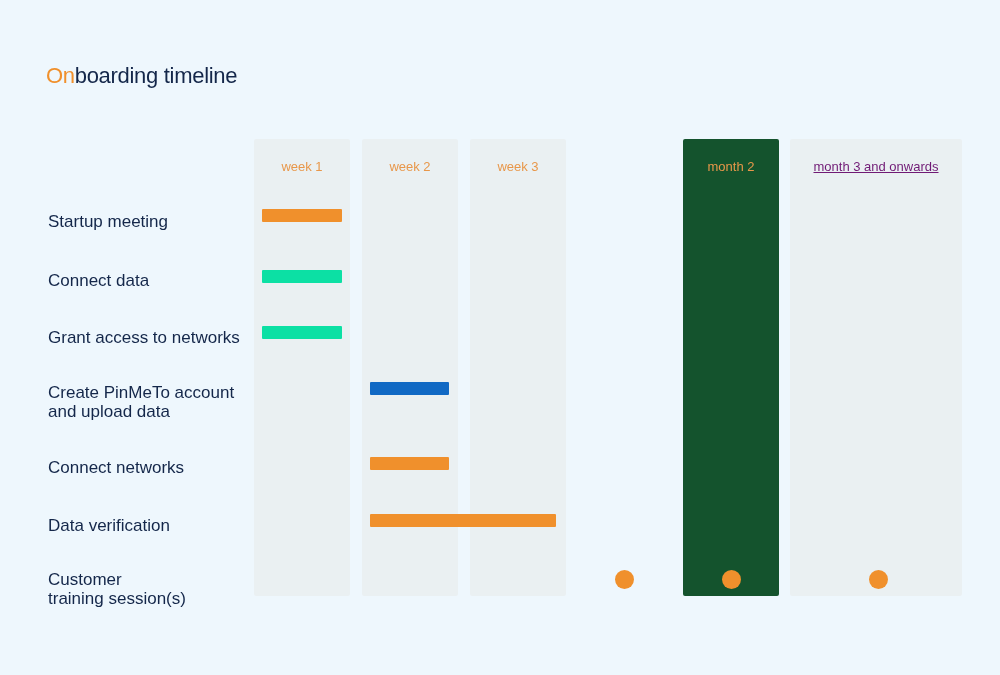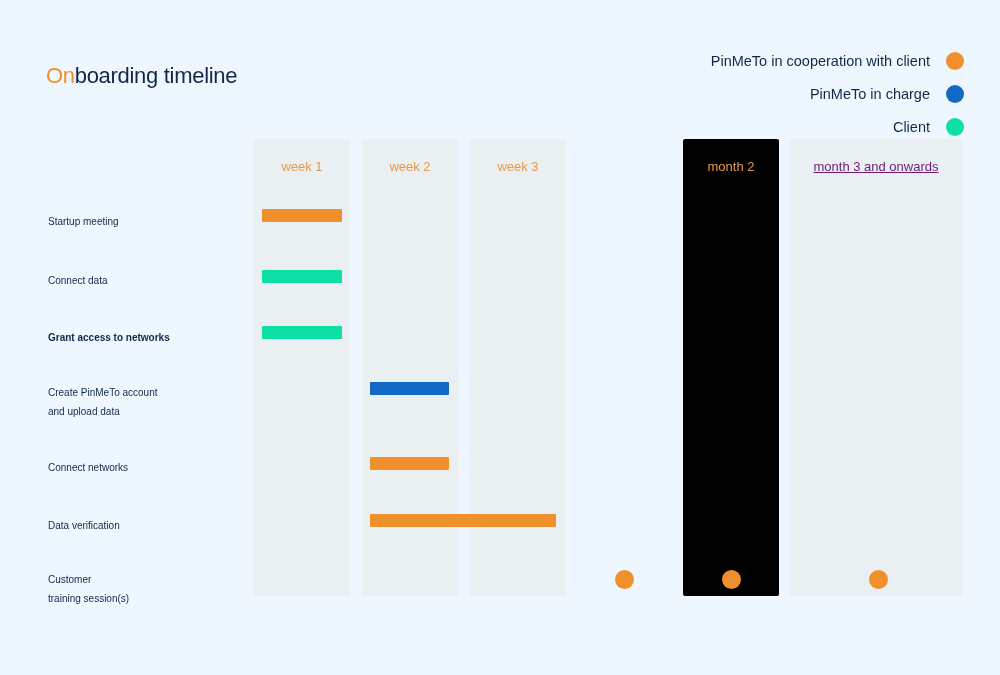--- a/index.html
+++ b/index.html
@@ -82,21 +82,21 @@
     font-size: 13px;
     color: #e8974a;
     white-space: nowrap;
   }
   .col-head.faded { color: #701a75; text-decoration: underline; }
 
   
   .row-label {
     position: absolute;
     left: 48px;
-    font-size: 10px;
+    font-size: 17px;
     line-height: 19px;
     color: #14274a;
     white-space: pre-line;
   }
 
   
   .bar {
     position: absolute;
     height: 13px;
     border-radius: 1px;
@@ -110,59 +110,45 @@
 </style>
 </head>
 <body>
 
 <div id="canvas">
 
   <div id="title">
     <span class="accent">On</span><span>boarding timeline</span>
   </div>
 
-  <div id="legend">
-      <div class="legend-row">
-        <span class="legend-label">PinMeTo in cooperation with client</span>
-        <span class="legend-dot" style="background: rgb(240, 144, 44);"></span>
-      </div>
-      <div class="legend-row">
-        <span class="legend-label">PinMeTo in charge</span>
-        <span class="legend-dot" style="background: rgb(17, 105, 196);"></span>
-      </div>
-      <div class="legend-row">
-        <span class="legend-label">Client</span>
-        <span class="legend-dot" style="background: rgb(12, 224, 164);"></span>
-      </div>
-    </div>
 
   <div id="columns">
       <div class="col" style="left: 254px; width: 96px; background: rgb(234, 240, 242);">
         <div class="col-head">week 1</div>
       </div>
       <div class="col" style="left: 362px; width: 96px; background: rgb(234, 240, 242);">
         <div class="col-head">week 2</div>
       </div>
       <div class="col" style="left: 470px; width: 96px; background: rgb(234, 240, 242);">
         <div class="col-head">week 3</div>
       </div>
-      <div class="col" style="left: 683px; width: 96px; background: #000000;">
+      <div class="col" style="left: 683px; width: 96px; background: #14532d;">
         <div class="col-head">month 2</div>
       </div>
       <div class="col" style="left: 790px; width: 172px; background: rgb(234, 240, 242);">
         <div class="col-head faded">month 3 and onwards</div>
       </div>
     </div>
 
   <div id="rows">
       <div class="row-label" style="top: 212px;">Startup meeting</div>
       <div class="bar" style="left: 262px; width: 80px; top: 209px; background: rgb(240, 144, 44);"></div>
       <div class="row-label" style="top: 271px;">Connect data</div>
       <div class="bar" style="left: 262px; width: 80px; top: 270px; background: rgb(12, 224, 164);"></div>
-      <div class="row-label" style="top: 328px; font-weight: bold;">Grant access to networks</div>
+      <div class="row-label" style="top: 328px;">Grant access to networks</div>
       <div class="bar" style="left: 262px; width: 80px; top: 326px; background: rgb(12, 224, 164);"></div>
       <div class="row-label" style="top: 383px;">Create PinMeTo account
 and upload data</div>
       <div class="bar" style="left: 370px; width: 79px; top: 382px; background: rgb(17, 105, 196);"></div>
       <div class="row-label" style="top: 458px;">Connect networks</div>
       <div class="bar" style="left: 370px; width: 79px; top: 457px; background: rgb(240, 144, 44);"></div>
       <div class="row-label" style="top: 516px;">Data verification</div>
       <div class="bar" style="left: 370px; width: 186px; top: 514px; background: rgb(240, 144, 44);"></div>
       <div class="row-label" style="top: 570px;">Customer
 training session(s)</div>

